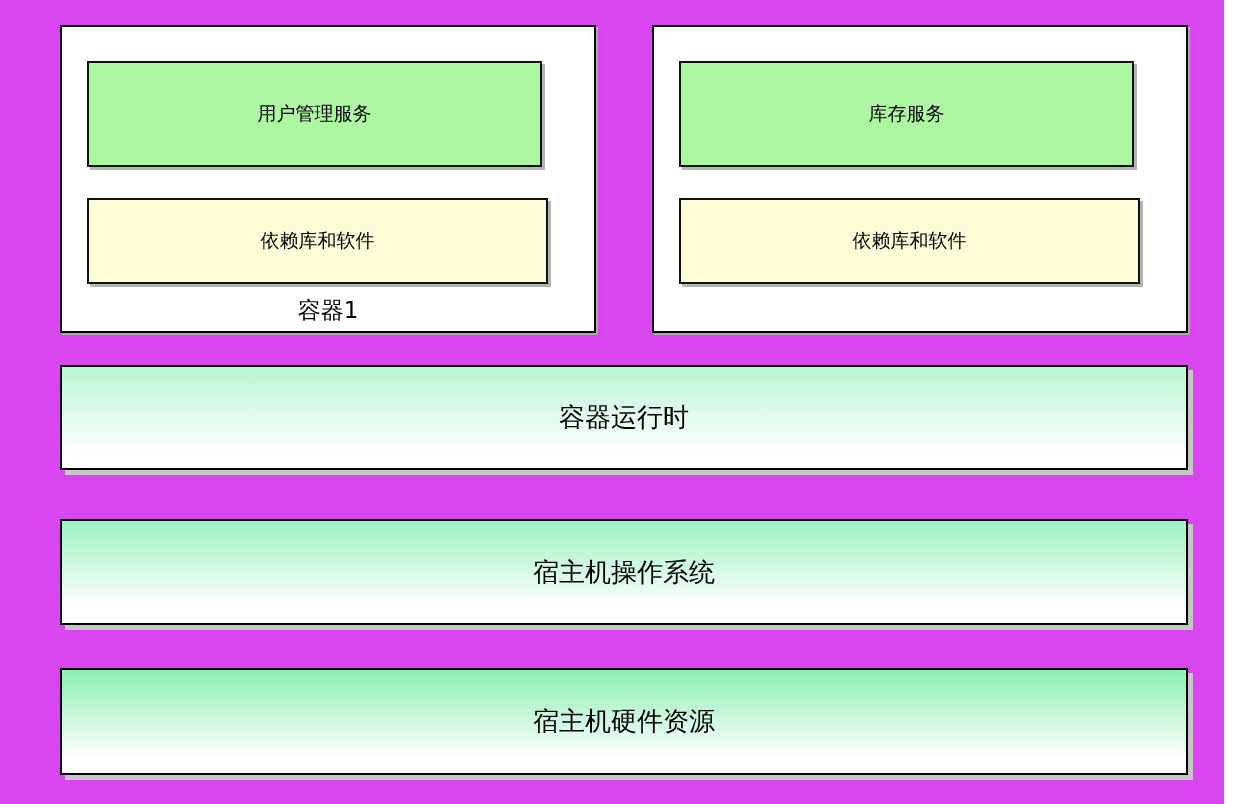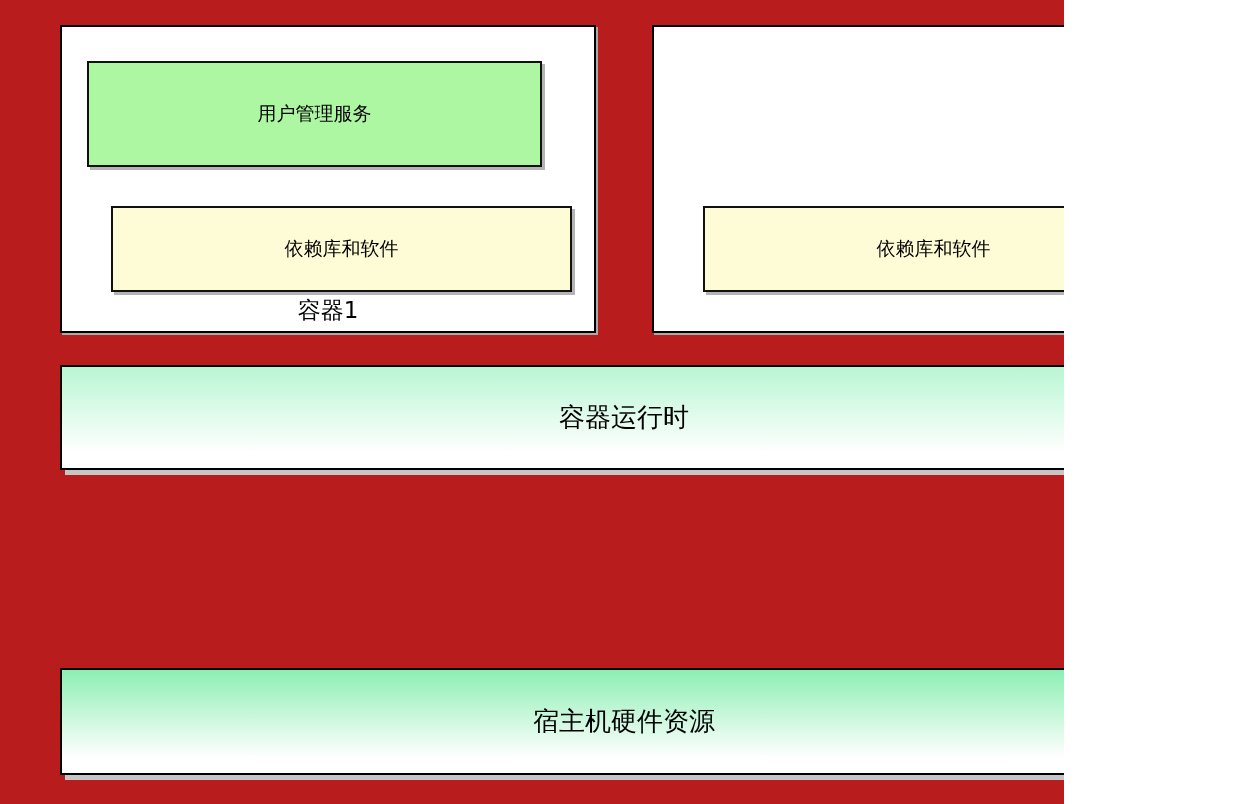--- a/index.html
+++ b/index.html
@@ -3,23 +3,23 @@
 <meta charset="utf-8">
 <style>
   * { margin: 0; padding: 0; box-sizing: border-box; }
   html, body { background: #ffffff; }
   body {
     font-family: "DejaVu Sans", "Liberation Sans", sans-serif;
     color: #000000;
   }
   .canvas {
     position: relative;
-    width: 1064px;
+    width: 1224px;
     height: 804px;
-    background: #b91c1c;
+    background: #d946ef;
     overflow: hidden;
   }
   
   .container-box {
     position: absolute;
     top: 25px;
     width: 536px;
     height: 308px;
     background: #ffffff;
     border: 2px solid #000000;
@@ -38,31 +38,30 @@
     border: 2px solid #111111;
     box-shadow: 3px 3px 0 #b4b4b4;
     display: flex;
     align-items: center;
     justify-content: center;
     font-size: 19px;
   }
   .deps-box {
     position: absolute;
     left: 25px;
-    top: 179px;
+    top: 171px;
     width: 461px;
     height: 86px;
     background: #fefcd6;
     border: 2px solid #111111;
     box-shadow: 3px 3px 0 #b4b4b4;
     display: flex;
     align-items: center;
     justify-content: center;
     font-size: 19px;
-    margin-left: 24px;
   }
   .container-label {
     position: absolute;
     left: 0;
     right: 0;
     bottom: 5px;
     text-align: center;
     font-size: 23px;
   }
 
@@ -100,21 +99,23 @@
 
 <div class="canvas">
 
   <div class="container-box c1">
     <div class="service-box">用户管理服务</div>
     <div class="deps-box">依赖库和软件</div>
     <div class="container-label">容器1</div>
   </div>
 
   <div class="container-box c2">
+    <div class="service-box">库存服务</div>
     <div class="deps-box">依赖库和软件</div>
   </div>
 
   <div class="layer-bar layer-runtime">容器运行时</div>
 
+  <div class="layer-bar layer-os">宿主机操作系统</div>
 
   <div class="layer-bar layer-hw">宿主机硬件资源</div>
 
 </div>
 
 </body></html>

